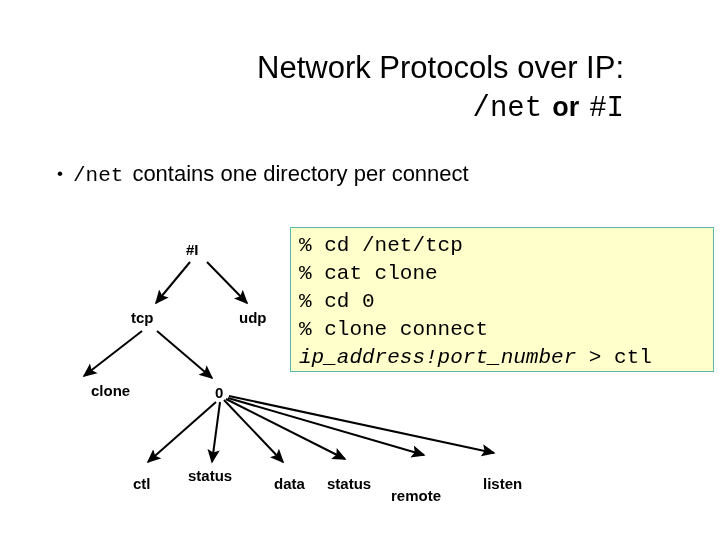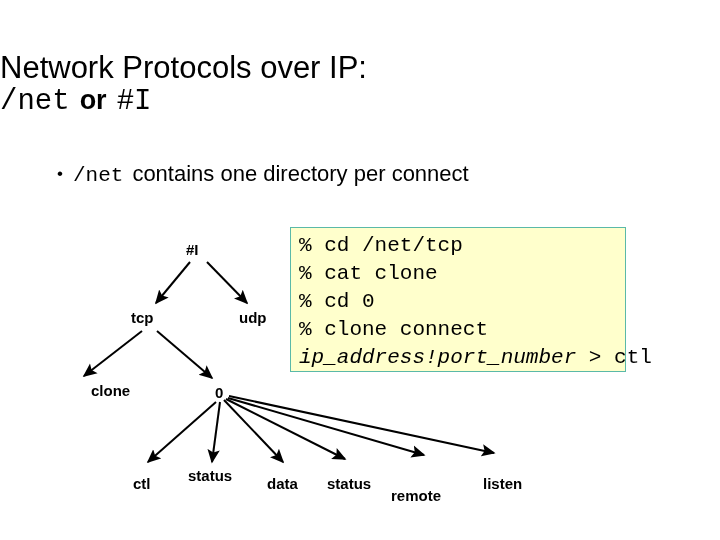--- a/index.html
+++ b/index.html
@@ -15,32 +15,32 @@
     font-family: "Liberation Sans", sans-serif;
     color: #000000;
   }
 
   
   #slide-title {
     position: absolute;
     left: 0;
     top: 52px;
     width: 624px;
-    text-align: left;
+    text-align: right;
     line-height: 1.0;
   }
   #title-line-1 {
     font-family: "Liberation Sans", sans-serif;
     font-size: 31px;
     font-weight: 400;
     letter-spacing: 0px;
     white-space: nowrap;
   }
   #title-line-2 {
-    margin-top: 2px;
+    margin-top: 9px;
     font-size: 29px;
     white-space: nowrap;
   }
   .mono {
     font-family: "Liberation Mono", "DejaVu Sans Mono", monospace;
   }
   #title-line-2 .sans-bold {
     font-family: "Liberation Sans", sans-serif;
     font-weight: 700;
     font-size: 27px;
@@ -64,21 +64,21 @@
     font-family: "Liberation Mono", "DejaVu Sans Mono", monospace;
     font-size: 21px;
   }
   #bullet-rest { margin-left: 9px; }
 
   
   #code-box {
     position: absolute;
     left: 290px;
     top: 227px;
-    width: 336px;
+    width: 424px;
     height: 145px;
     box-sizing: border-box;
     background: #ffffcc;
     border: 1px solid #5ab9a8;
     padding: 4px 0 0 8px;
   }
   .code-line {
     font-family: "Liberation Mono", "DejaVu Sans Mono", monospace;
     font-size: 21px;
     line-height: 28px;
@@ -106,21 +106,21 @@
     white-space: nowrap;
     color: #000000;
   }
   #node-root    { left: 186px; top: 241px; }
   #node-tcp     { left: 131px; top: 309px; text-align: center; }
   #node-udp     { left: 239px; top: 309px; }
   #node-clone   { left: 47px;  top: 382px; margin-left: 44px; }
   #node-zero    { left: 215px; top: 384px; }
   #leaf-ctl     { left: 133px; top: 475px; }
   #leaf-status  { left: 188px; top: 467px; }
-  #leaf-data    { left: 267px; top: 475px; }
+  #leaf-data    { left: 274px; top: 475px; }
   #leaf-local   { left: 327px; top: 475px; }
   #leaf-remote  { left: 391px; top: 487px; }
   #leaf-listen  { left: 483px; top: 475px; }
 </style>
 </head>
 <body>
 
 <div id="slide-title">
   <div id="title-line-1">Network Protocols over IP:</div>
   <div id="title-line-2">

